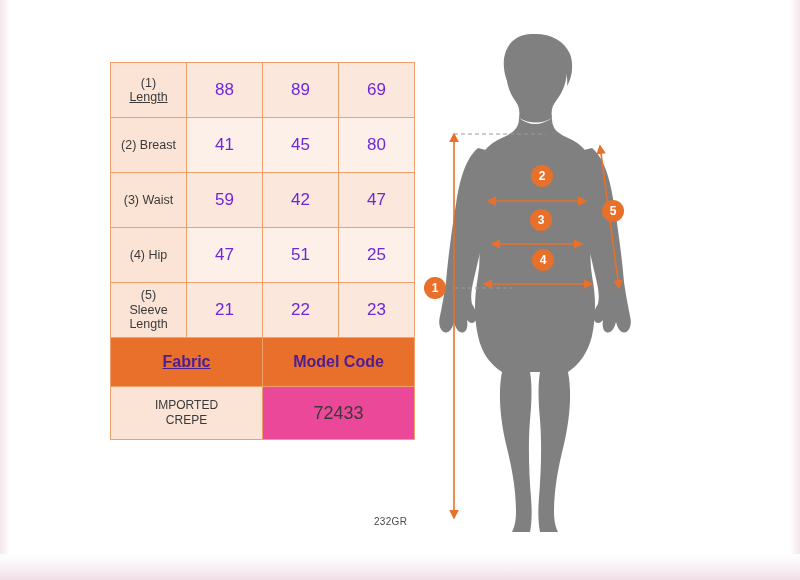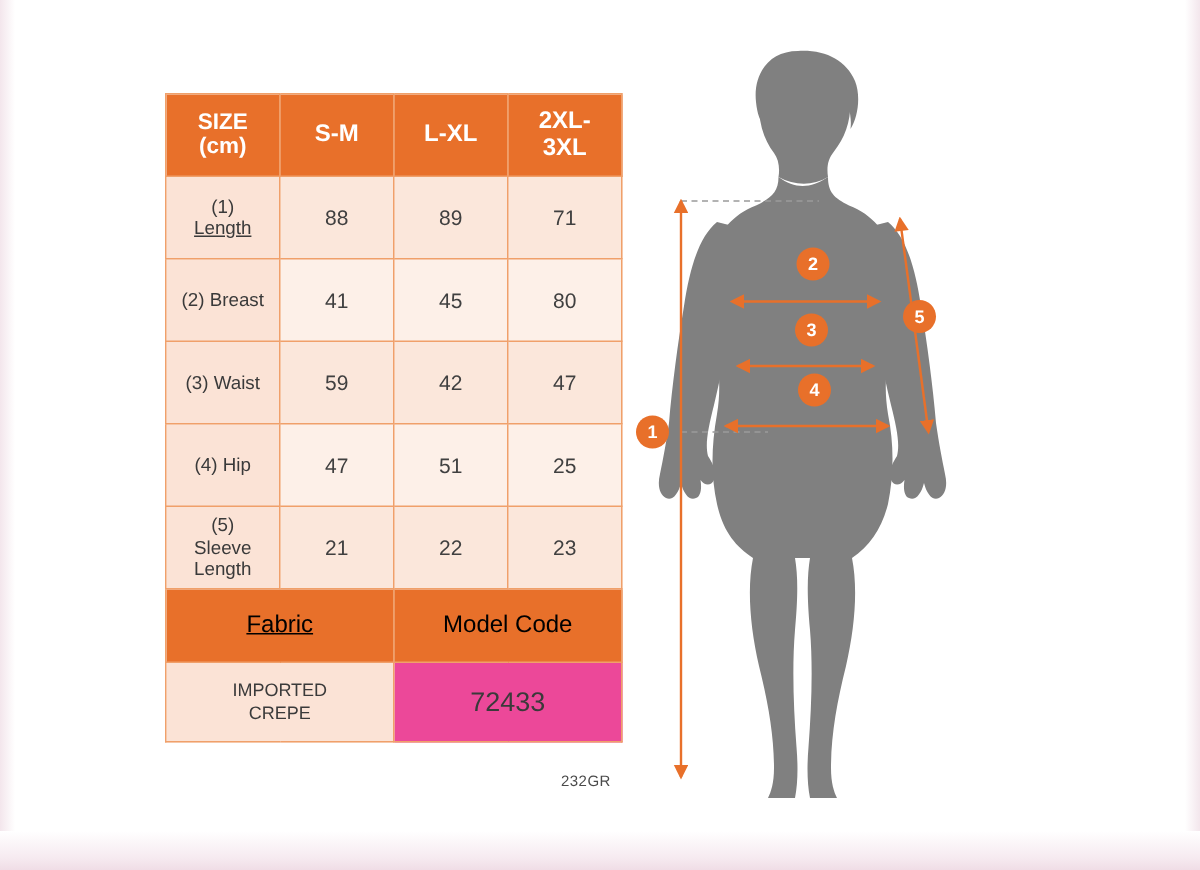--- a/index.html
+++ b/index.html
@@ -70,34 +70,34 @@
   .size-table .rowlabel {
     background: #fbe3d6;
     color: #3a3a3a;
     font-size: 12.5px;
     line-height: 1.15;
     width: 76px;
     padding: 2px 2px;
   }
   .size-table .val {
     background: #fdf0e8;
-    color: #404040;
-    font-size: 14px;
+    color: #6d28d9;
+    font-size: 17px;
     height: 54px;
   }
   .size-table .val.alt {
     background: #fbe7db;
   }
   .row-cells {
     height: 54px;
   }
   .fabric-hdr {
     background: #e8702a;
-    color: #000000;
-    font-weight: normal;
+    color: #4c1d95;
+    font-weight: bold;
     font-size: 16px;
     height: 48px;
     margin-left: 28px;
   }
   .fabric-hdr u { text-decoration: underline; }
   .fabric-val {
     background: #fbe3d6;
     color: #3a3a3a;
     font-size: 12px;
     height: 52px;
@@ -157,38 +157,29 @@
   <div class="bottom-band"></div>
 
   <table class="size-table">
     <colgroup>
       <col style="width:76px">
       <col style="width:76px">
       <col style="width:76px">
       <col style="width:76px">
     </colgroup>
     <tbody>
-      <tr>
-        <th class="hdr small">
-          <div>SIZE</div>
-          <div>(cm)</div>
-        </th>
-        <th class="hdr">S-M</th>
-        <th class="hdr">L-XL</th>
-        <th class="hdr">2XL-<br>3XL</th>
-      </tr>
 
       <tr class="row-cells">
         <td class="rowlabel">
           <div>(1)</div>
           <div style="text-decoration:underline">Length</div>
         </td>
         <td class="val alt">88</td>
         <td class="val alt">89</td>
-        <td class="val alt">71</td>
+        <td class="val alt">69</td>
       </tr>
 
       <tr class="row-cells">
         <td class="rowlabel">
           <span>(2)</span>
           <span>Breast</span>
         </td>
         <td class="val">41</td>
         <td class="val">45</td>
         <td class="val">80</td>

